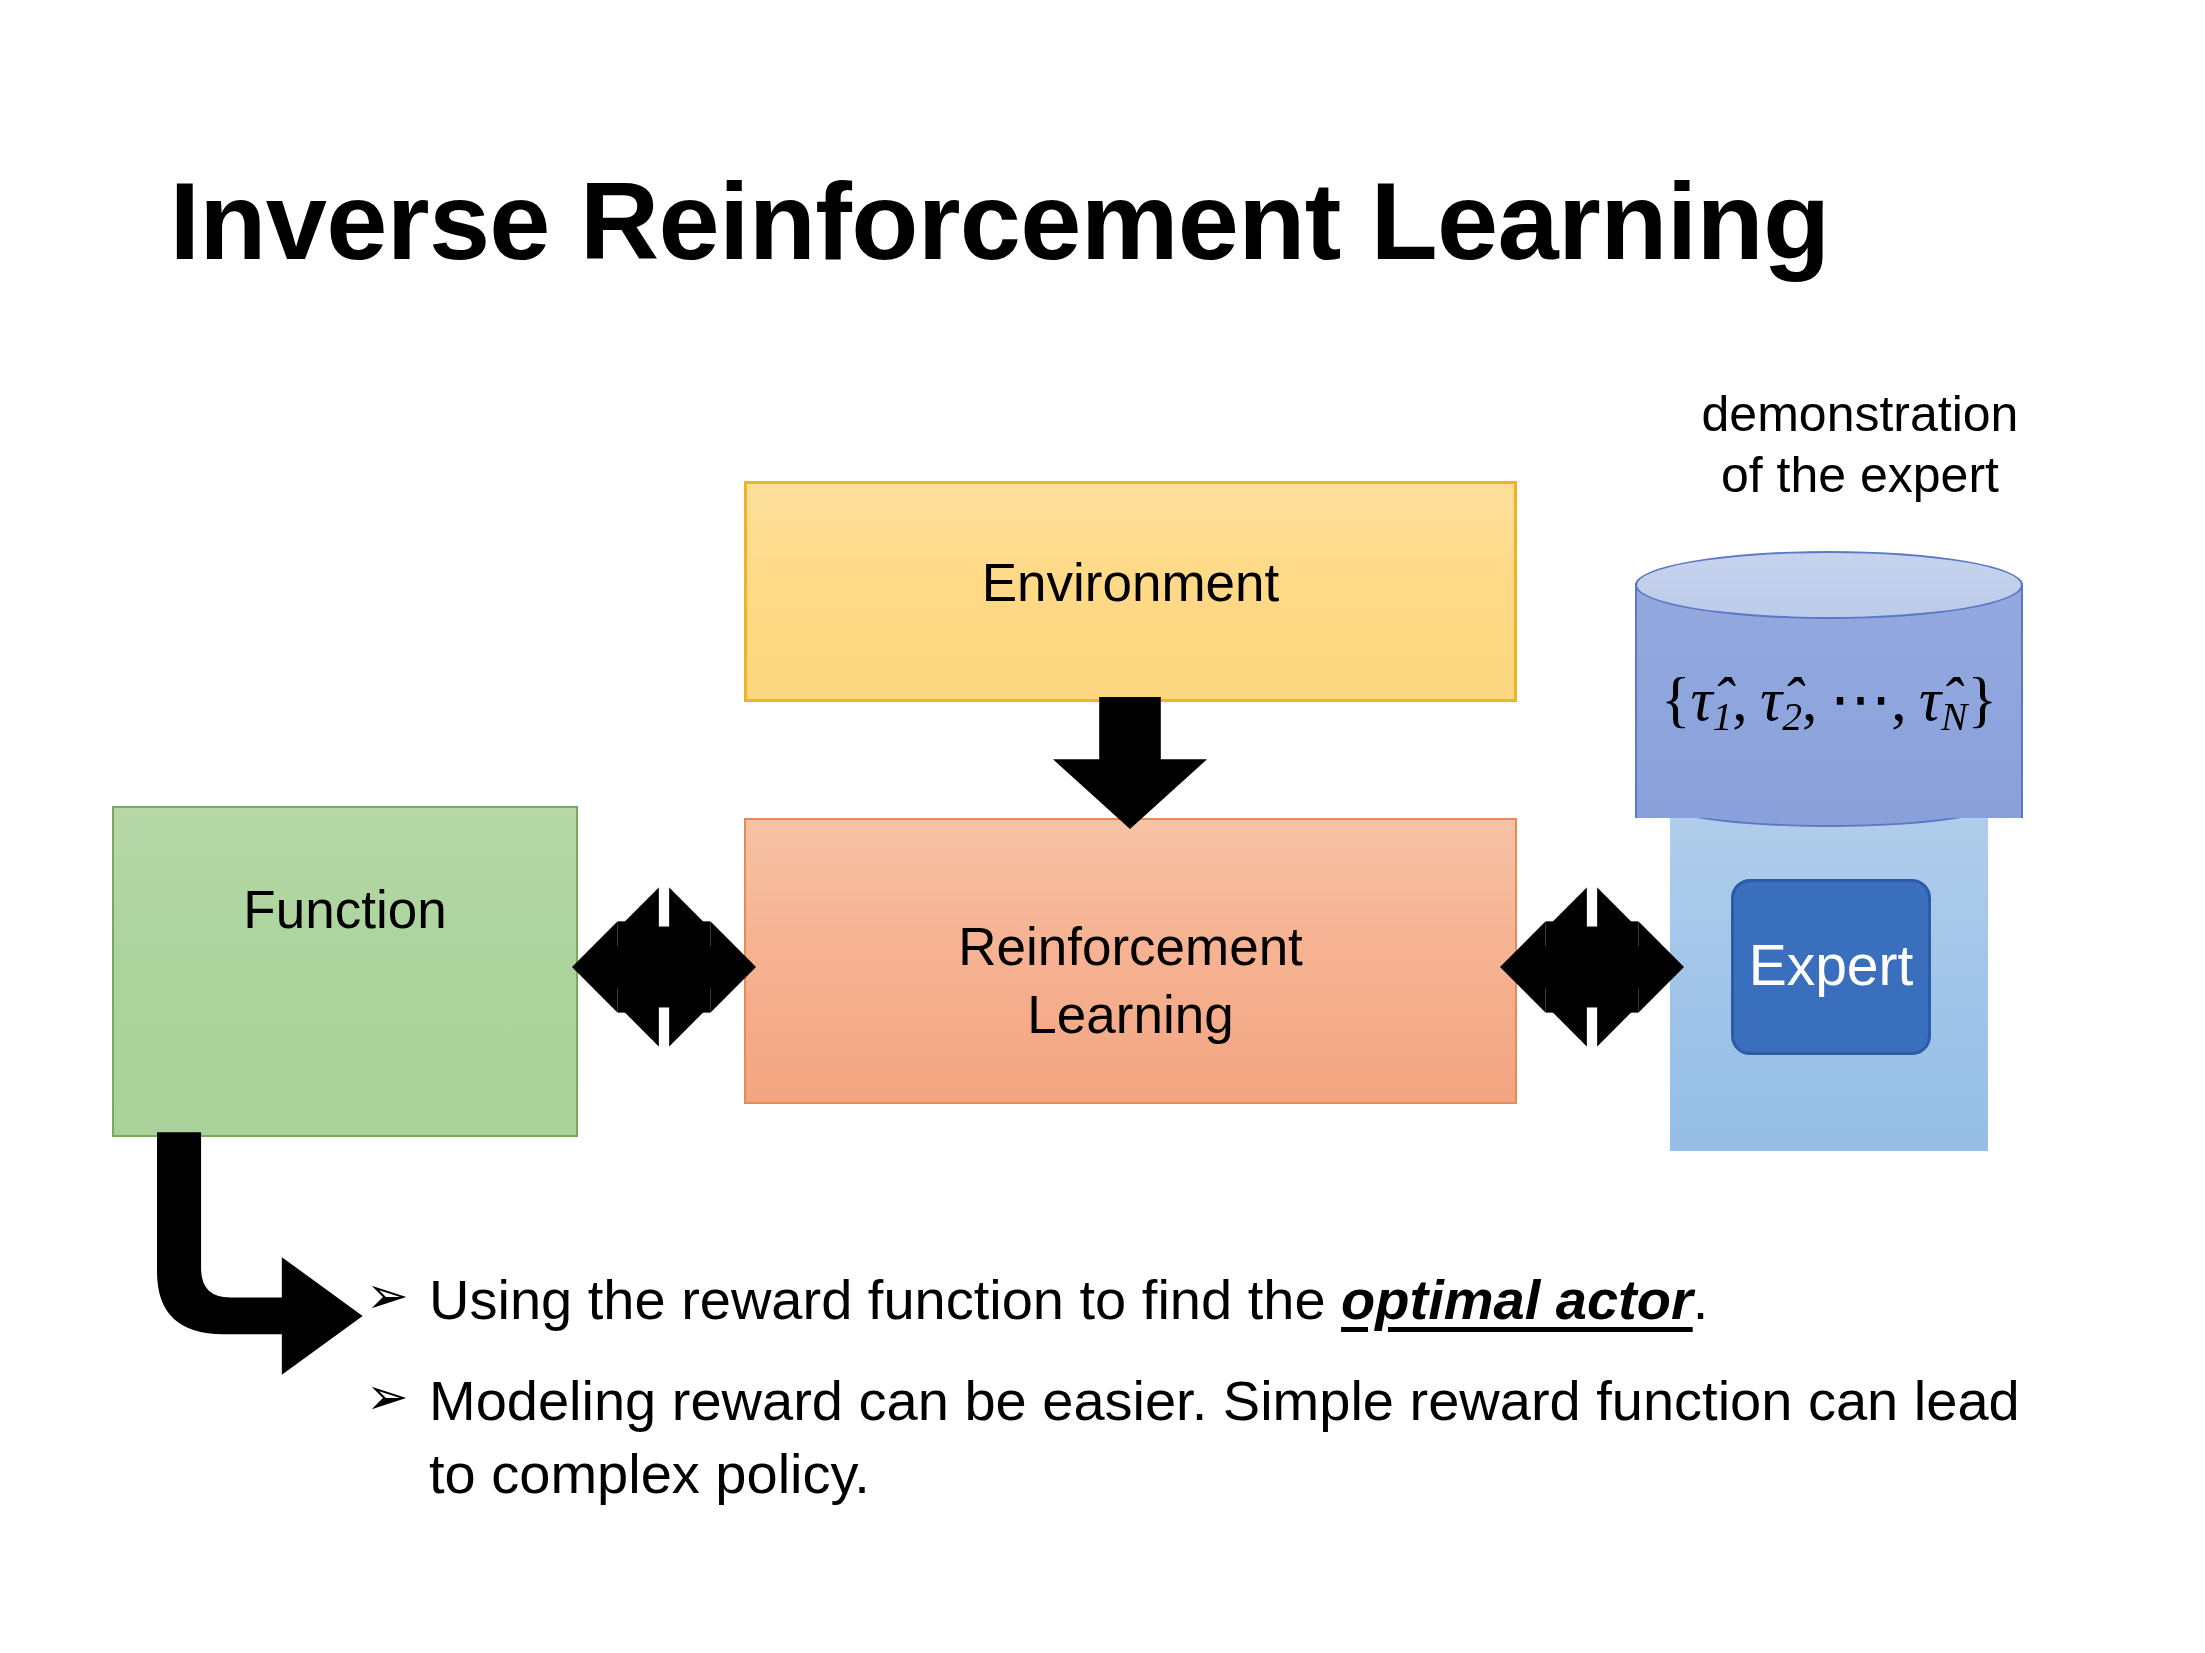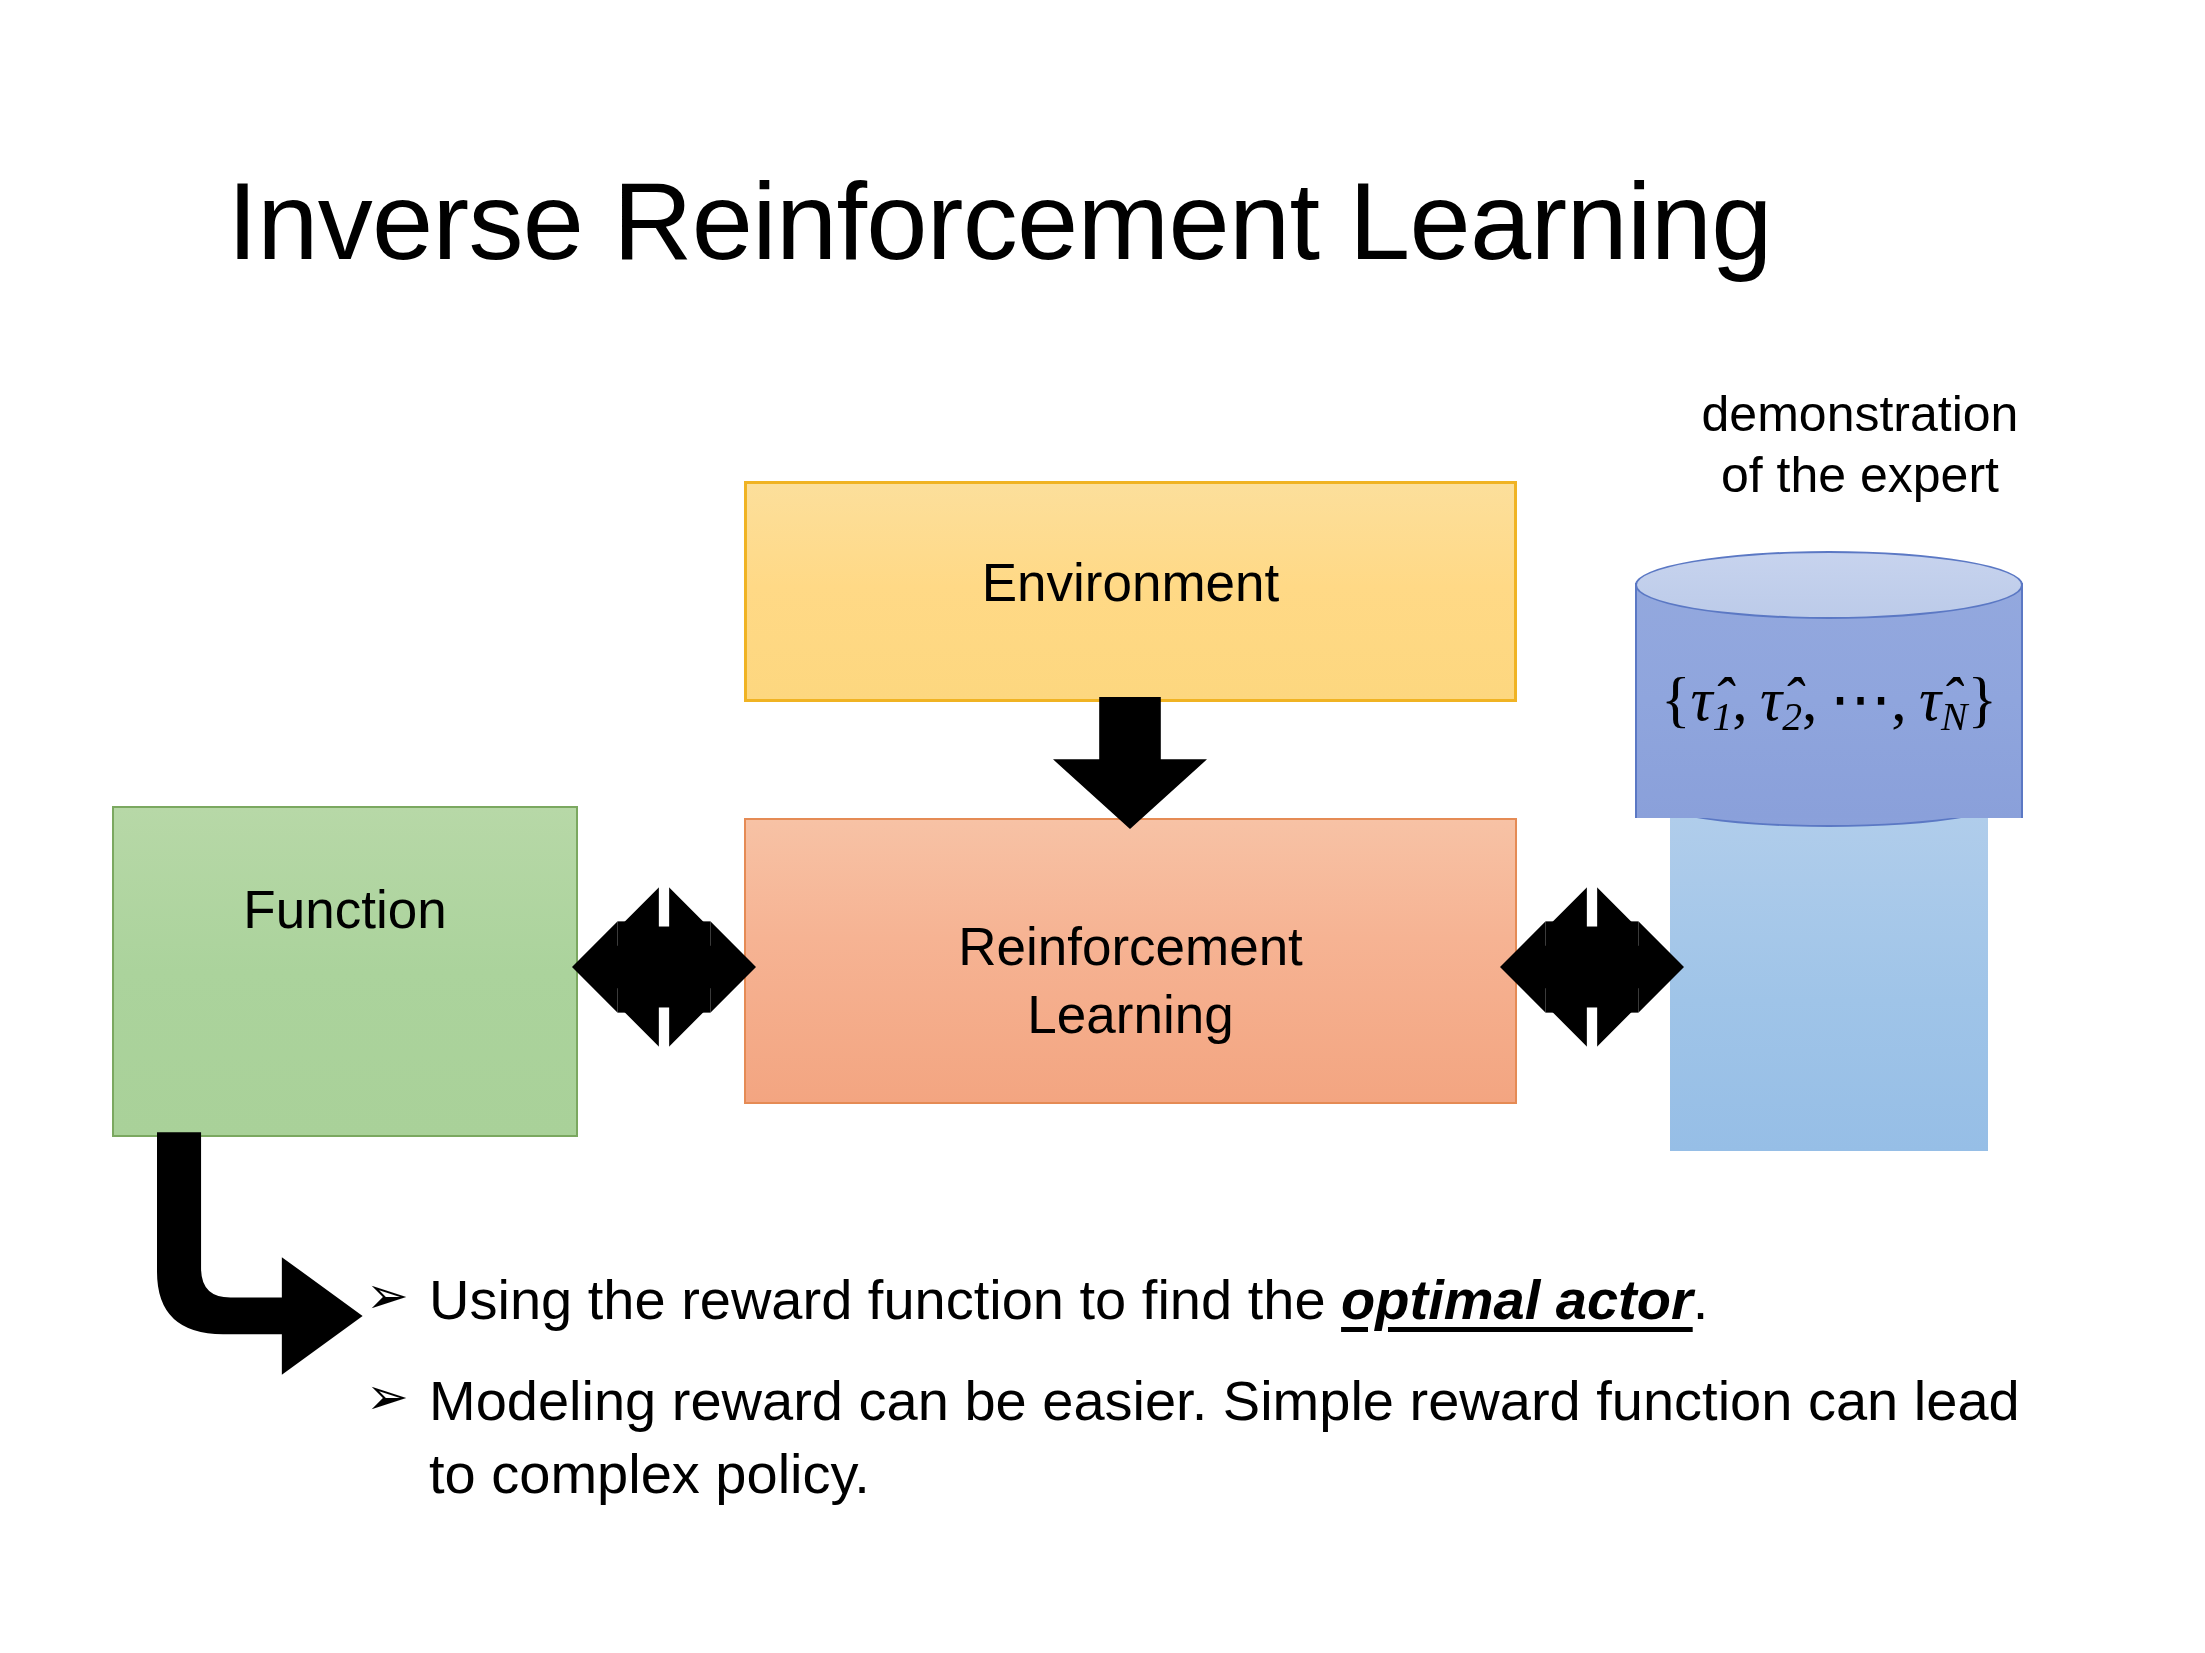--- a/index.html
+++ b/index.html
@@ -26,21 +26,21 @@
 
   
   .slide-title {
     position: absolute;
     left: 0;
     top: 162px;
     width: 1999px;
     text-align: center;
     font-size: 110px;
     line-height: 1.08;
-    font-weight: 400;
+    font-weight: 700;
     letter-spacing: -0.7px;
     white-space: nowrap;
   }
 
   
   .boxlabel {
     position: absolute;
     left: 0; right: 0;
     text-align: center;
     font-size: 53px;
@@ -246,20 +246,23 @@
 
   <div class="slide-title">Inverse Reinforcement Learning</div>
 
   <div class="demo-caption">
     <div>demonstration</div>
     <div>of the expert</div>
   </div>
 
   <div class="expert-panel"></div>
 
+  <div class="expert-chip">
+    <div class="boxlabel">Expert</div>
+  </div>
 
   <div class="cyl-wrap">
     <div class="cyl-bottom"></div>
     <div class="cyl-body"></div>
     <div class="cyl-top"></div>
     <div class="cyl-formula">
       <svg width="338" height="88" viewBox="0 0 460 120" style="font-size:86px">
         <text x="230" y="82" text-anchor="middle" font-family="Liberation Serif, serif" font-size="84" fill="#000">
           <tspan>{</tspan><tspan font-style="italic">τ̂</tspan><tspan font-size="54" dy="14" font-style="italic">1</tspan><tspan font-size="84" dy="-14">, </tspan><tspan font-style="italic">τ̂</tspan><tspan font-size="54" dy="14" font-style="italic">2</tspan><tspan font-size="84" dy="-14">, ⋯, </tspan><tspan font-style="italic">τ̂</tspan><tspan font-size="54" dy="14" font-style="italic">N</tspan><tspan font-size="84" dy="-14">}</tspan>
         </text>

